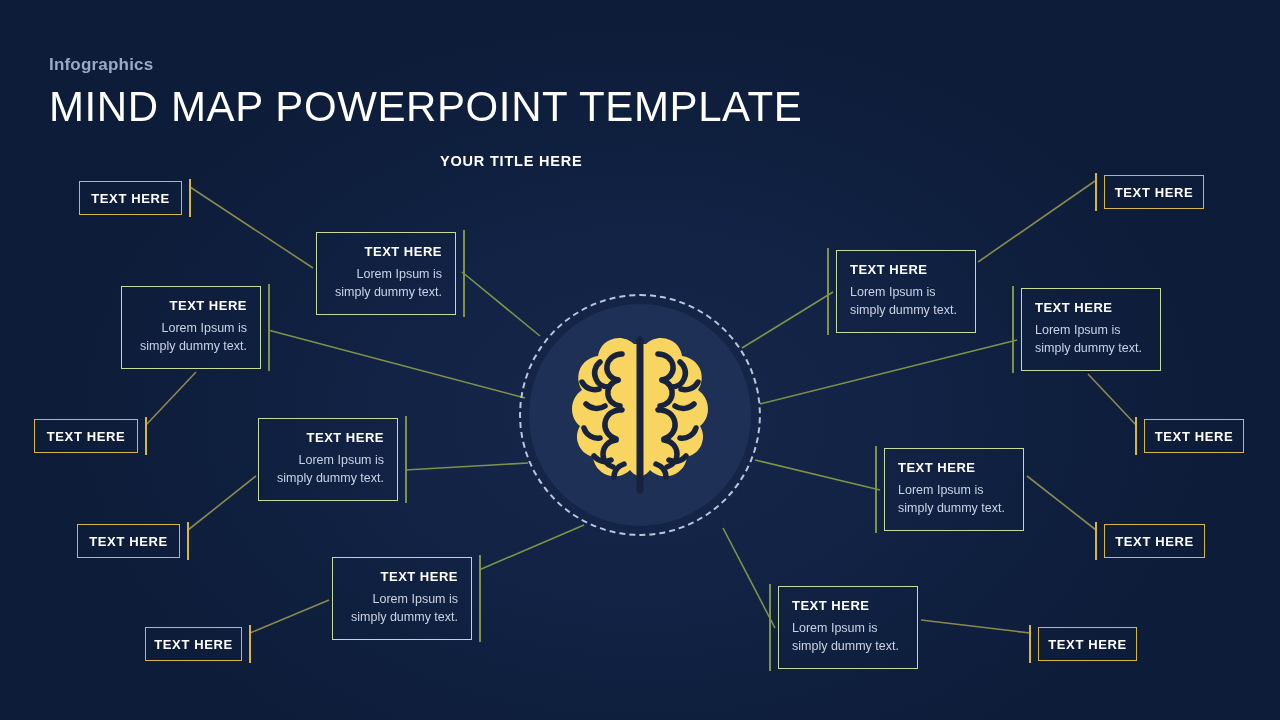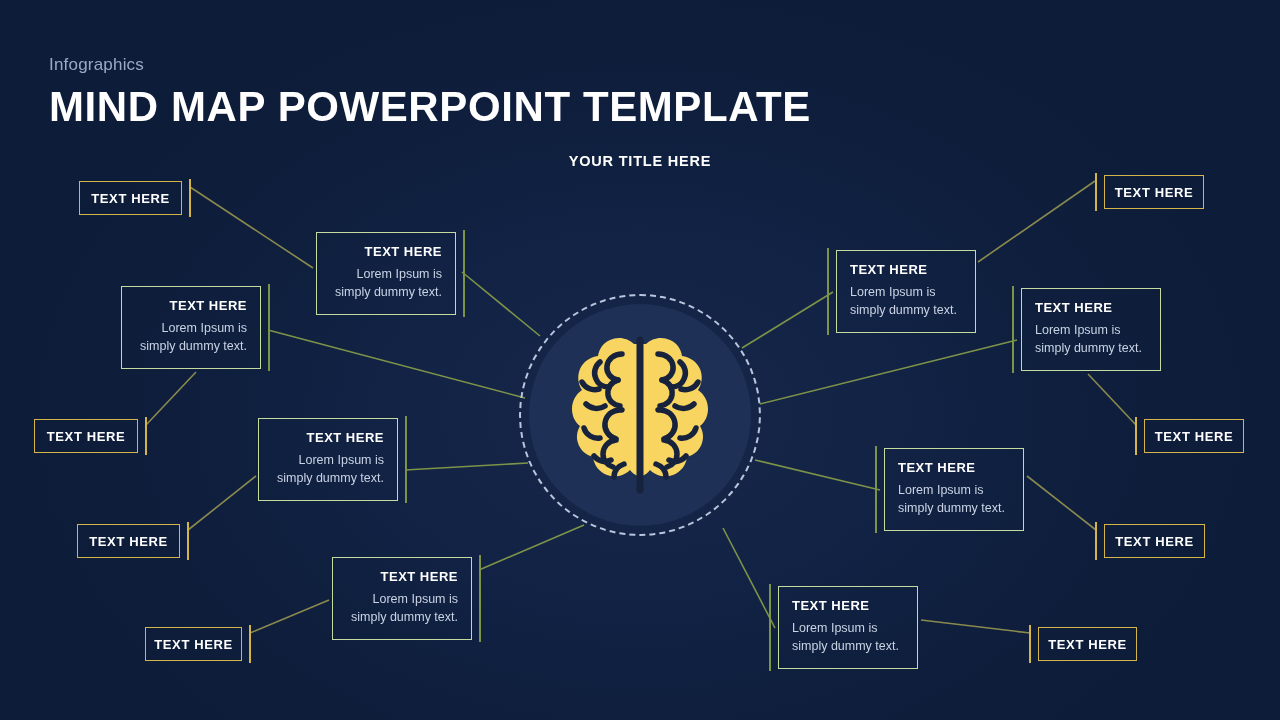--- a/index.html
+++ b/index.html
@@ -28,38 +28,39 @@
   }
 
   
   #header { position: absolute; left: 49px; top: 56px; }
 
   #eyebrow {
     font-size: 17px;
     color: #9aa9c4;
     letter-spacing: .2px;
     line-height: 1;
+    font-weight: bold;
   }
 
   #slide-title {
     margin-top: 13px;
     font-size: 42px;
-    font-weight: bold;
+    font-weight: normal;
     color: #ffffff;
     letter-spacing: .6px;
     line-height: 1;
     white-space: nowrap;
   }
 
   
   #center-caption {
     position: absolute;
     left: 440px; top: 153px;
     width: 400px;
-    text-align: center;
+    text-align: left;
   }
 
   #center-title {
     font-size: 14.5px;
     font-weight: bold;
     color: #ffffff;
     letter-spacing: .8px;
   }
 
   #center-desc {

